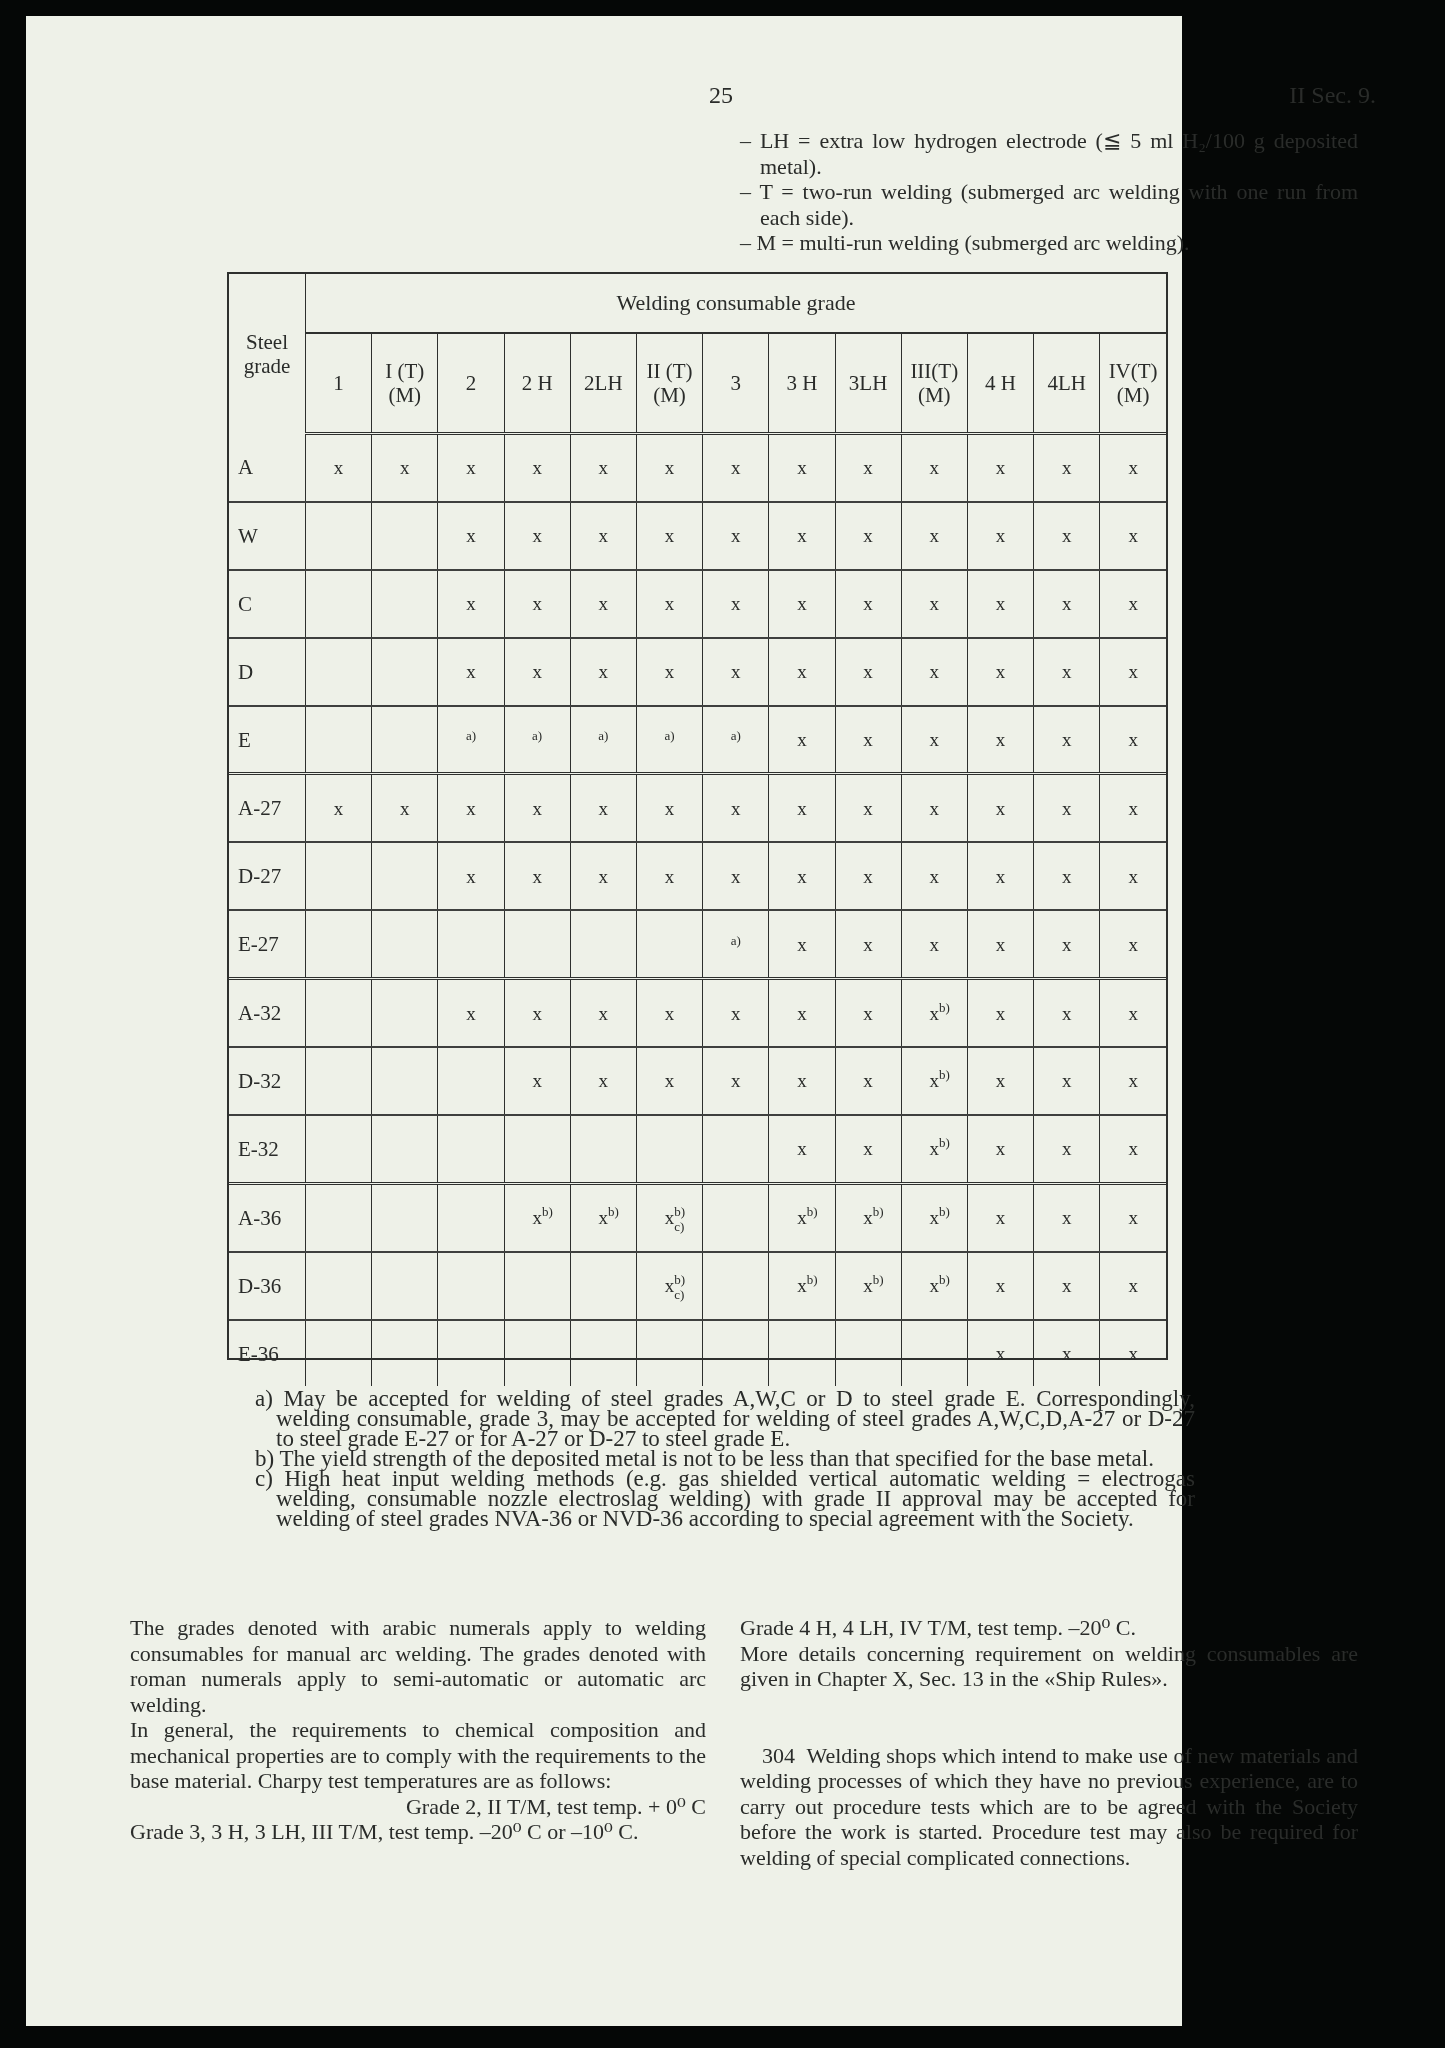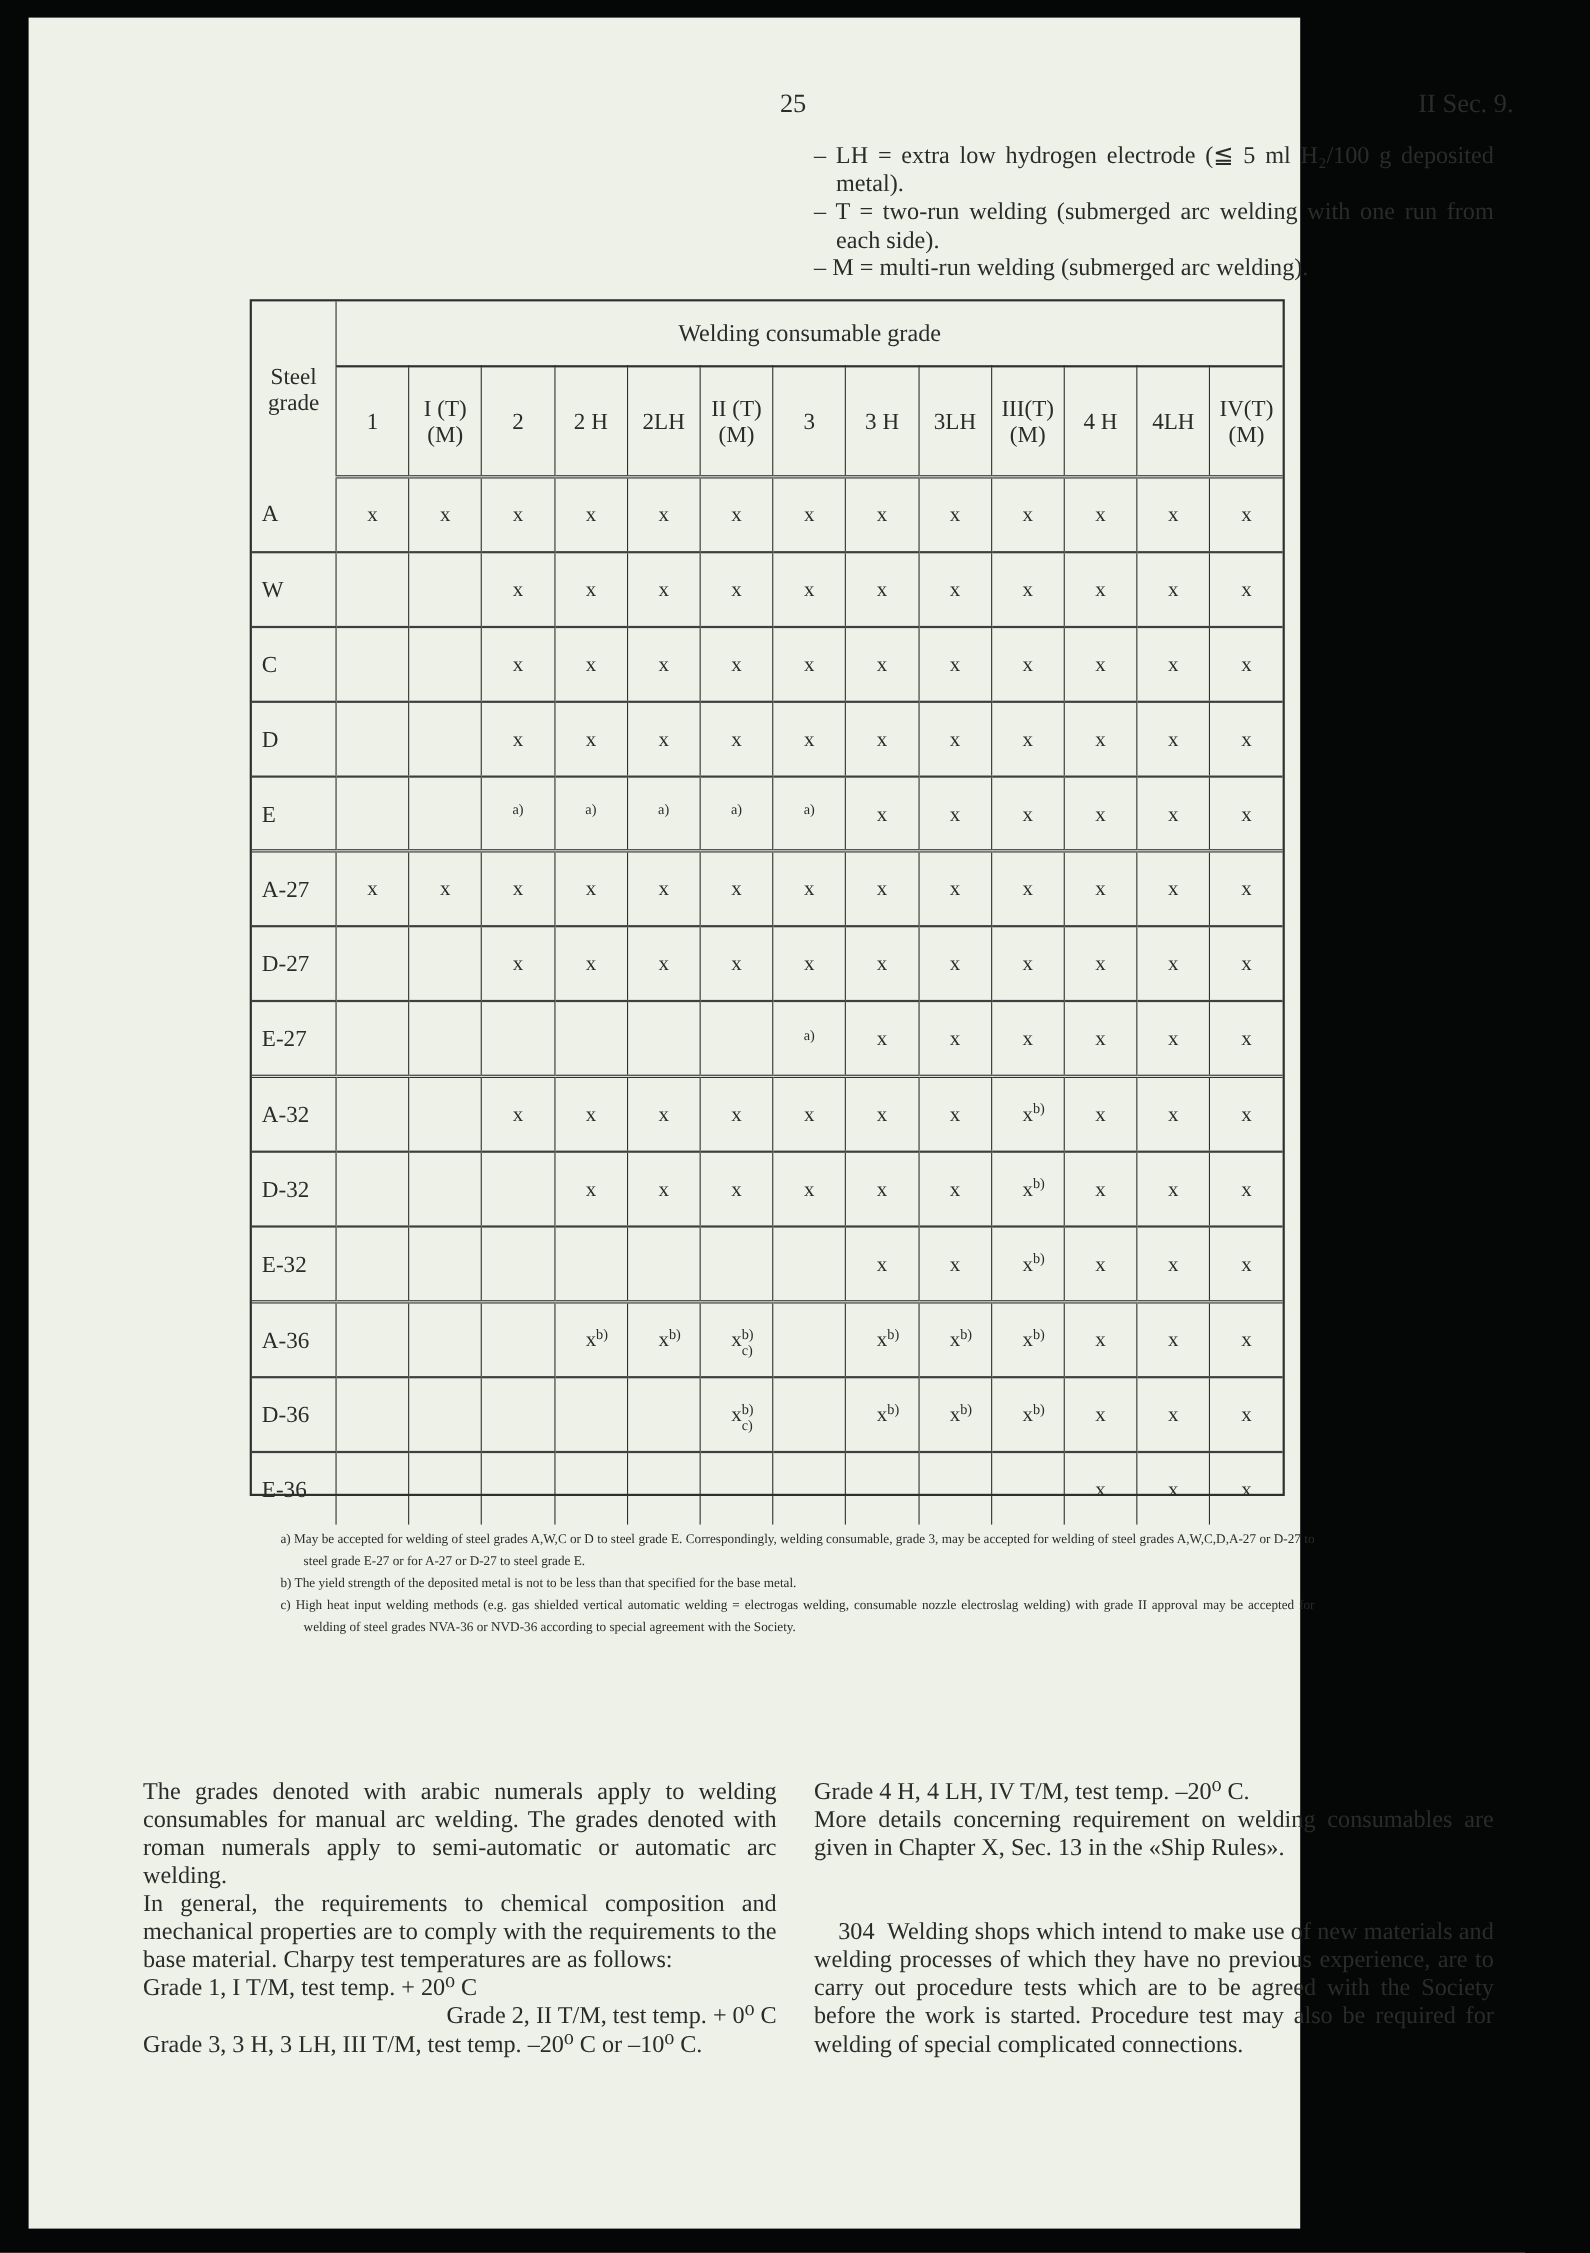--- a/index.html
+++ b/index.html
@@ -73,21 +73,21 @@
   tr.body-row td:last-child { border-right: none; }
   tr.body-row td.rowlabel { text-align: left; padding-left: 9px; font-size: 21px; }
   tr.group-end td { border-bottom: 3px double #2e302e; }
   tr.last-row td { border-bottom: none; }
   .mark { font-size: 19px; }
   .note-a { font-size: 13px; vertical-align: 10px; }
   .x-stack { display: inline-block; position: relative; }
   .x-stack .sup2 { position: absolute; left: 100%; top: -6px; font-size: 13px; }
   .x-stack .sub2 { position: absolute; left: 100%; top: 9px; font-size: 13px; }
 
-  .footnotes { left: 229px; top: 1373px; width: 940px; font-size: 12px; line-height: 20px; }
+  .footnotes { left: 229px; top: 1373px; width: 940px; font-size: 23px; line-height: 20px; }
   .fn { padding-left: 21px; text-indent: -21px; text-align: justify; }
 
   .bottom-left { left: 104px; top: 1599px; width: 576px; }
   .bottom-right { left: 714px; top: 1599px; width: 618px; }
   .para-gap { height: 51px; }
   b.pnum { font-weight: normal; margin-left: 22px; }
 </style>
 </head>
 <body>
 
@@ -387,21 +387,20 @@
 
   <div class="abs footnotes" id="footnotes">
       <div class="fn"><span>a)</span> <span>May be accepted for welding of steel grades A,W,C or D to steel grade E. Correspondingly, welding consumable, grade 3, may be accepted for welding of steel grades A,W,C,D,A-27 or D-27 to steel grade E-27 or for A-27 or D-27 to steel grade E.</span></div>
       <div class="fn"><span>b)</span> <span>The yield strength of the deposited metal is not to be less than that specified for the base metal.</span></div>
       <div class="fn"><span>c)</span> <span>High heat input welding methods (e.g. gas shielded vertical automatic welding = electrogas welding, consumable nozzle electroslag welding) with grade II approval may be accepted for welding of steel grades NVA-36 or NVD-36 according to special agreement with the Society.</span></div>
     </div>
 
   <div class="abs col-text bottom-left">
     <div>The grades denoted with arabic numerals apply to welding consumables for manual arc welding. The grades denoted with roman numerals apply to semi-automatic or automatic arc welding.</div>
     <div>In general, the requirements to chemical composition and mechanical properties are to comply with the requirements to the base material. Charpy test temperatures are as follows:</div>
-    <div style="text-align:left">Grade 1, I T/M, test temp. + 20⁰ C</div>
     <div style="text-align:right">Grade 2, II T/M, test temp. + 0⁰ C</div>
     <div>Grade 3, 3 H, 3 LH, III T/M, test temp. –20⁰ C or –10⁰ C.</div>
   </div>
 
   <div class="abs col-text bottom-right">
     <div style="text-align:left">Grade 4 H, 4 LH, IV T/M, test temp. –20⁰ C.</div>
     <div>More details concerning requirement on welding consumables are given in Chapter X, Sec. 13 in the «Ship Rules».</div>
     <div class="para-gap"></div>
     <div>
       <b class="pnum">304</b>&nbsp;&nbsp;<span>Welding shops which intend to make use of new materials and welding processes of which they have no previous experience, are to carry out procedure tests which are to be agreed with the Society before the work is started. Procedure test may also be required for welding of special complicated connections.</span>

